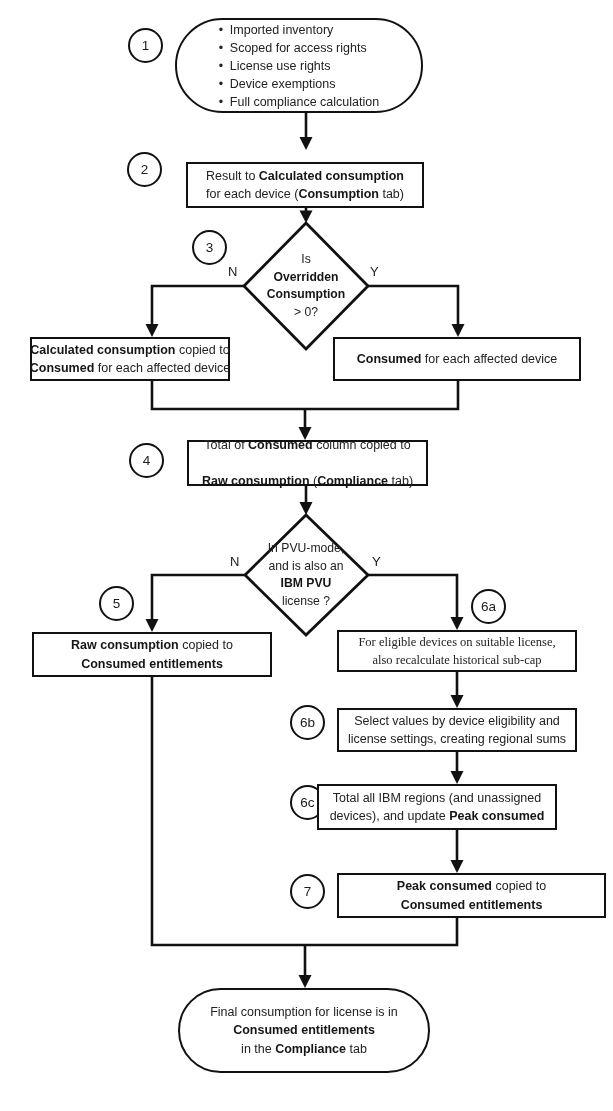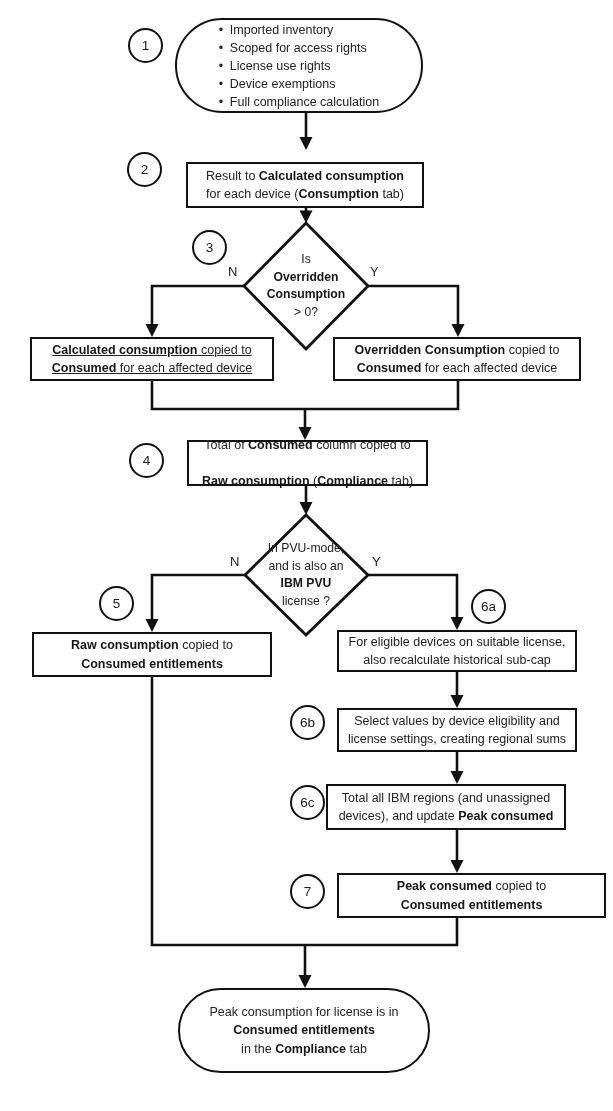--- a/index.html
+++ b/index.html
@@ -121,26 +121,25 @@
 
   <div class="dtext" style="left:236px;top:251px;width:140px;height:70px;">
     <div class="line"><span>Is</span></div>
     <div class="line"><span class="b">Overridden</span></div>
     <div class="line"><span class="b">Consumption</span></div>
     <div class="line"><span>&gt; 0?</span></div>
   </div>
   <div class="blabel" style="left:228px;top:264px;">N</div>
   <div class="blabel" style="left:370px;top:264px;">Y</div>
 
-  <div class="node" style="left:30px;top:337px;width:244px;height:44px;text-decoration:underline;">
+  <div class="node" style="left:30px;top:337px;width:200px;height:44px;">
     <div class="line"><span class="b">Calculated consumption</span><span> copied to</span></div>
     <div class="line"><span class="b">Consumed</span><span> for each affected device</span></div>
   </div>
   <div class="node" style="left:333px;top:337px;width:248px;height:44px;">
-    <div class="line"><span class="b">Overridden Consumption</span><span> copied to</span></div>
     <div class="line"><span class="b">Consumed</span><span> for each affected device</span></div>
   </div>
 
   <div class="node" style="left:187px;top:440px;width:241px;height:46px;gap:17px;">
     <div class="line"><span>Total of </span><span class="b">Consumed</span><span> column copied to</span></div>
     <div class="line"><span class="b">Raw consumption</span><span> (</span><span class="b">Compliance</span><span> tab)</span></div>
   </div>
 
   <div class="dtext" style="left:236px;top:540px;width:140px;height:70px;">
     <div class="line"><span>In PVU-mode,</span></div>
@@ -149,39 +148,39 @@
     <div class="line"><span>license ?</span></div>
   </div>
   <div class="blabel" style="left:230px;top:554px;">N</div>
   <div class="blabel" style="left:372px;top:554px;">Y</div>
 
   <div class="node" style="left:32px;top:632px;width:240px;height:45px;">
     <div class="line"><span class="b">Raw consumption</span><span> copied to</span></div>
     <div class="line"><span class="b">Consumed entitlements</span></div>
   </div>
 
-  <div class="node" style="left:337px;top:630px;width:240px;height:42px;">
+  <div class="node" style="left:337px;top:630px;width:240px;height:42px;font-family:Liberation Serif, serif;">
     <div class="line"><span>For eligible devices on suitable license,</span></div>
     <div class="line"><span>also recalculate historical sub-cap</span></div>
   </div>
 
   <div class="node" style="left:337px;top:708px;width:240px;height:44px;">
     <div class="line"><span>Select values by device eligibility and</span></div>
     <div class="line"><span>license settings, creating regional sums</span></div>
   </div>
 
-  <div class="node" style="left:326px;top:784px;width:240px;height:46px;">
+  <div class="node" style="left:317px;top:784px;width:240px;height:46px;">
     <div class="line"><span>Total all IBM regions (and unassigned</span></div>
     <div class="line"><span>devices), and update </span><span class="b">Peak consumed</span></div>
   </div>
 
   <div class="node" style="left:337px;top:873px;width:269px;height:45px;">
     <div class="line"><span class="b">Peak consumed</span><span> copied to</span></div>
     <div class="line"><span class="b">Consumed entitlements</span></div>
   </div>
 
   <div class="node oval end" style="left:178px;top:988px;width:252px;height:85px;">
-    <div class="line"><span>Peak consumption for license is in</span></div>
+    <div class="line"><span>Final consumption for license is in</span></div>
     <div class="line"><span class="b">Consumed entitlements</span></div>
     <div class="line"><span>in the </span><span class="b">Compliance</span><span> tab</span></div>
   </div>
 
 </div>
 
 </body></html>

